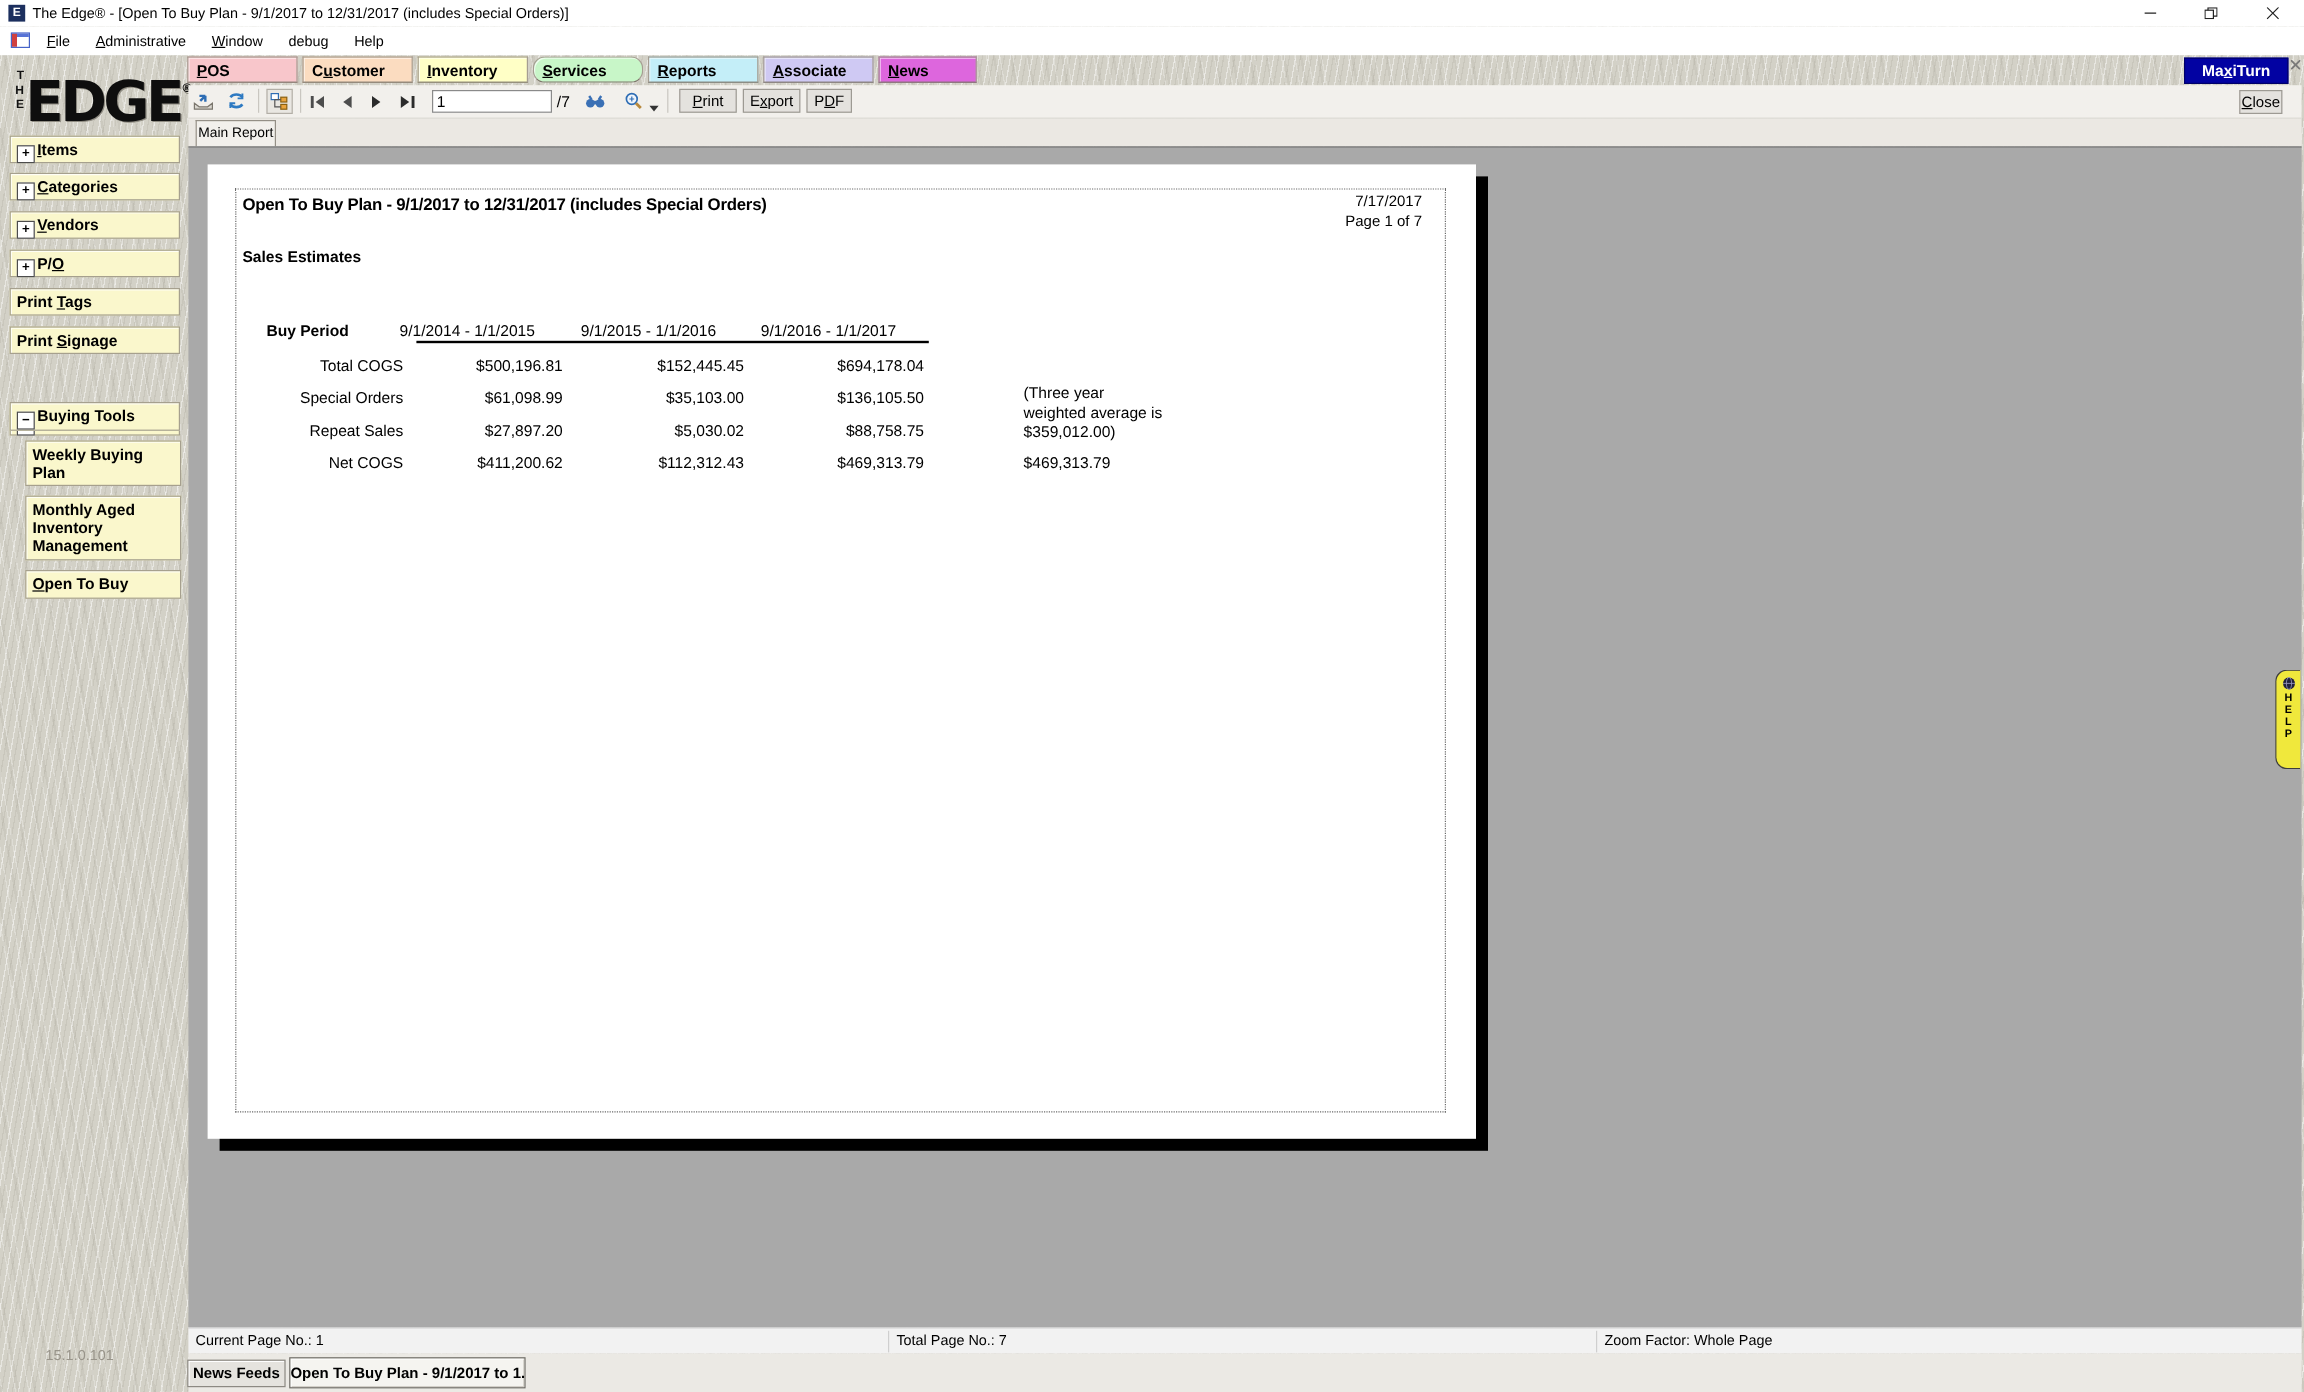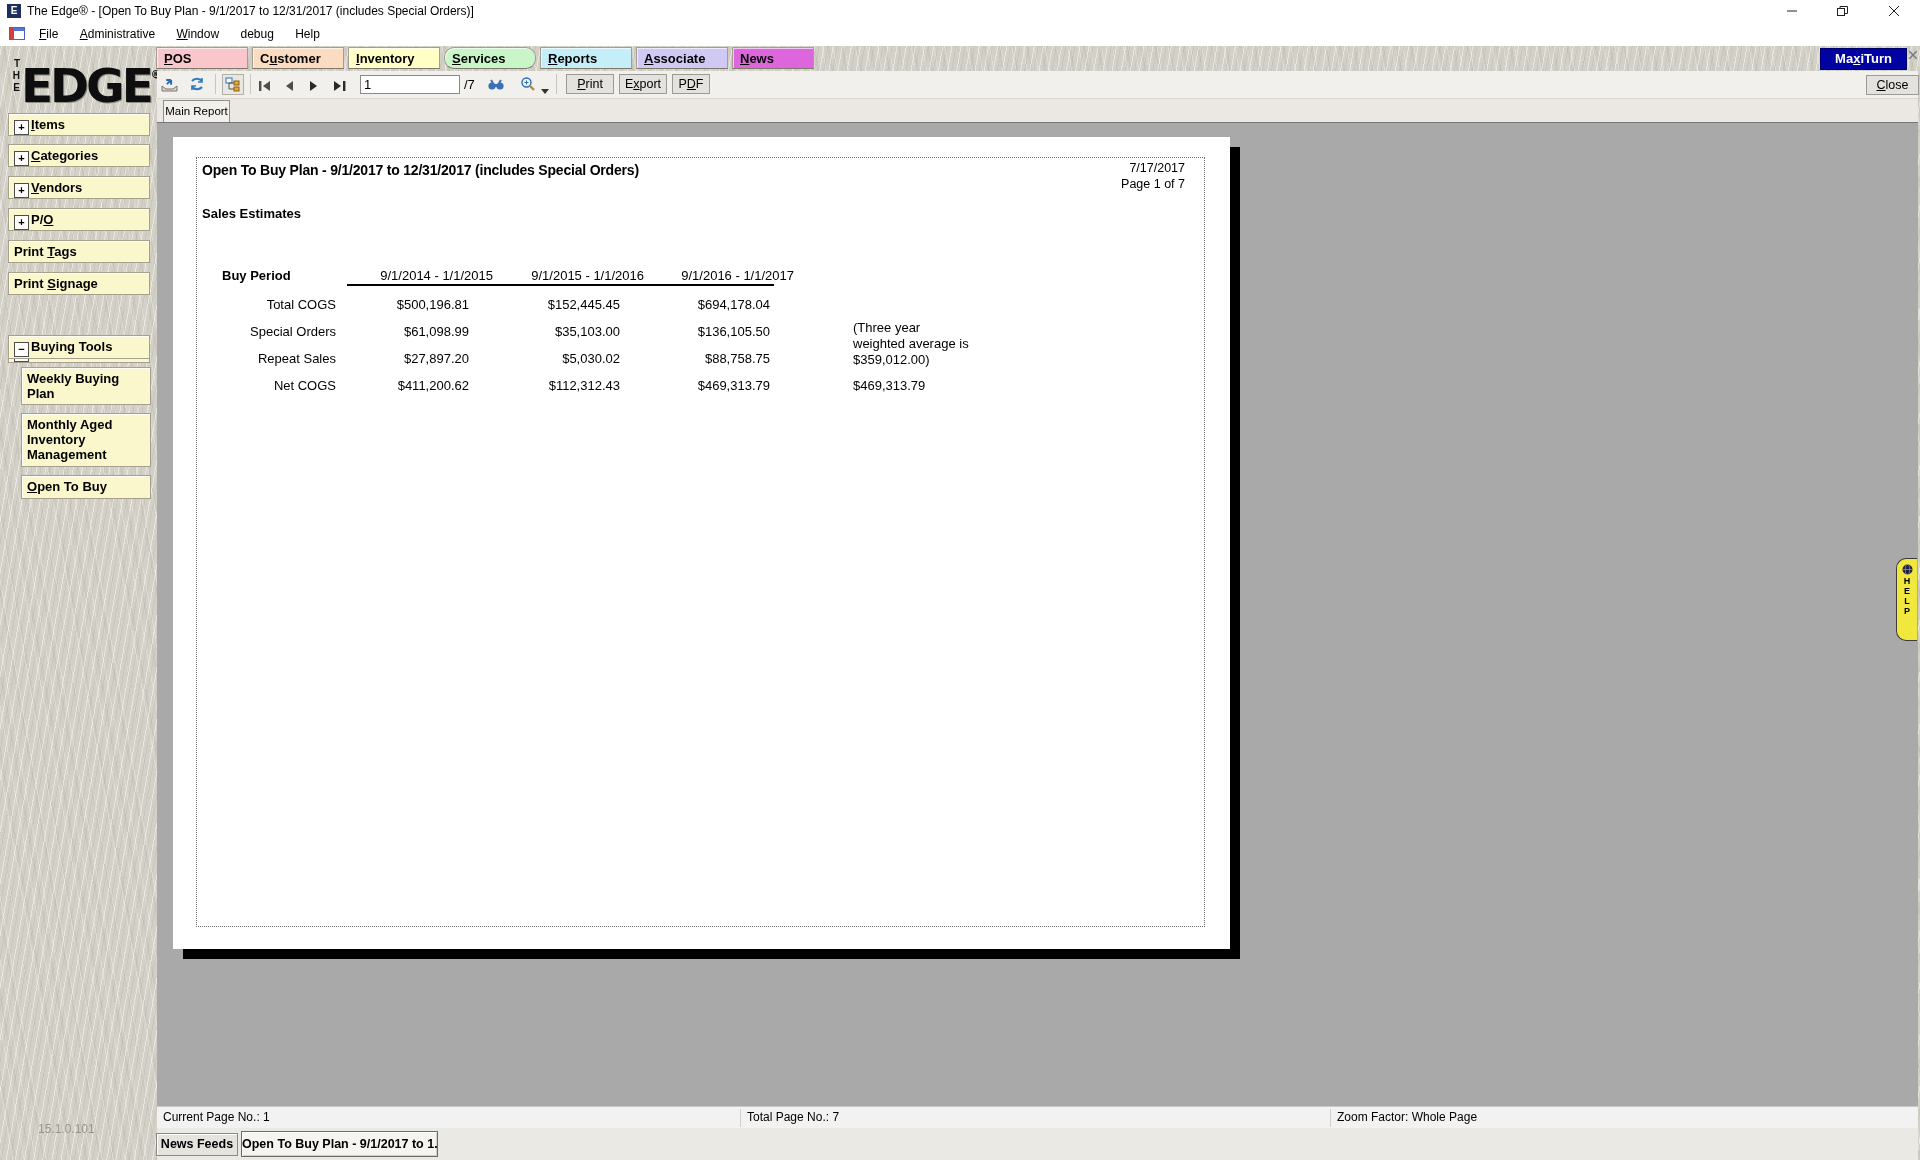--- a/index.html
+++ b/index.html
@@ -44,21 +44,21 @@
     font-size:11.5px;text-align:center;line-height:21px;box-sizing:border-box;}
   
   #viewer{left:157px;top:122px;width:1761px;height:984px;background:#a9a9a9;border-top:1px solid #787878;box-sizing:border-box;}
   #page{left:173px;top:137px;width:1057px;height:812px;background:#fff;box-shadow:10px 10px 0 0 #000;}
   #dotted{left:196px;top:157px;width:1007px;height:768px;border:1px dotted #6b6b6b;}
   .rpt{font-size:13px;white-space:nowrap;}
   .rptb{font-weight:bold;}
   .rr{text-align:right;}
   .rowlbl{width:140px;text-align:right;}
   .moneyc{width:140px;text-align:right;}
-  .colhead{width:160px;text-align:right;}
+  .colhead{width:160px;text-align:left;}
   #rule{left:347px;top:284px;width:427px;height:2px;background:#000;}
   .estline{line-height:15px;}
   .noteline{line-height:16px;}
   
   .sbtn{left:8px;width:142px;background:#faf7cc;border:1px solid #a6a08e;box-shadow:inset 1px 1px 0 rgba(255,255,255,.8);
     box-sizing:border-box;font-weight:bold;font-size:13px;line-height:15px;padding:3px 3px 2px 5px;cursor:default;}
   .sbtn.child{left:21px;width:130px;}
   .pmbox{display:inline-block;width:13px;height:13px;border:1px solid #4c4c4c;background:#fff;
     font-weight:bold;font-size:11px;line-height:12px;text-align:center;vertical-align:-2px;margin-right:2px;}
   #version{left:38px;top:1122px;font-size:12px;color:#98948a;}
@@ -219,21 +219,21 @@
   </div>
   <div class="abs tico" style="left:541px;top:81px;">
     <svg width="9" height="6">
         <path d="M0 0 L8 0 L4 5 Z" fill="#333"></path>
       </svg>
   </div>
   <div class="abs tsep" style="left:556px;"></div>
   <div class="abs tbtn" style="left:566px;width:48px;"><span></span><span class="ac">P</span><span>rint</span></div>
   <div class="abs tbtn" style="left:619px;width:48px;"><span>E</span><span class="ac">x</span><span>port</span></div>
   <div class="abs tbtn" style="left:672px;width:38px;"><span>P</span><span class="ac">D</span><span>F</span></div>
-  <div class="abs tbtn" style="left:1866px;top:75px;width:53px;"><span></span><span class="ac">C</span><span>lose</span></div>
+  <div class="abs tbtn" style="left:1866px;top:75px;width:36px;"><span></span><span class="ac">C</span><span>lose</span></div>
 
   <div class="abs" id="tabrow"></div>
   <div class="abs" id="mainreporttab">Main Report</div>
 
   <div class="abs" id="viewer"></div>
   <div class="abs" id="page"></div>
   <div class="abs" id="dotted"></div>
 
   <div class="abs rpt rptb" style="left:202px;top:162px;font-size:14px;letter-spacing:-0.2px;">Open To Buy Plan - 9/1/2017 to 12/31/2017 (includes Special Orders)</div>
   <div class="abs rpt rr" style="left:1065px;top:161px;width:120px;font-size:12.5px;">7/17/2017</div>

